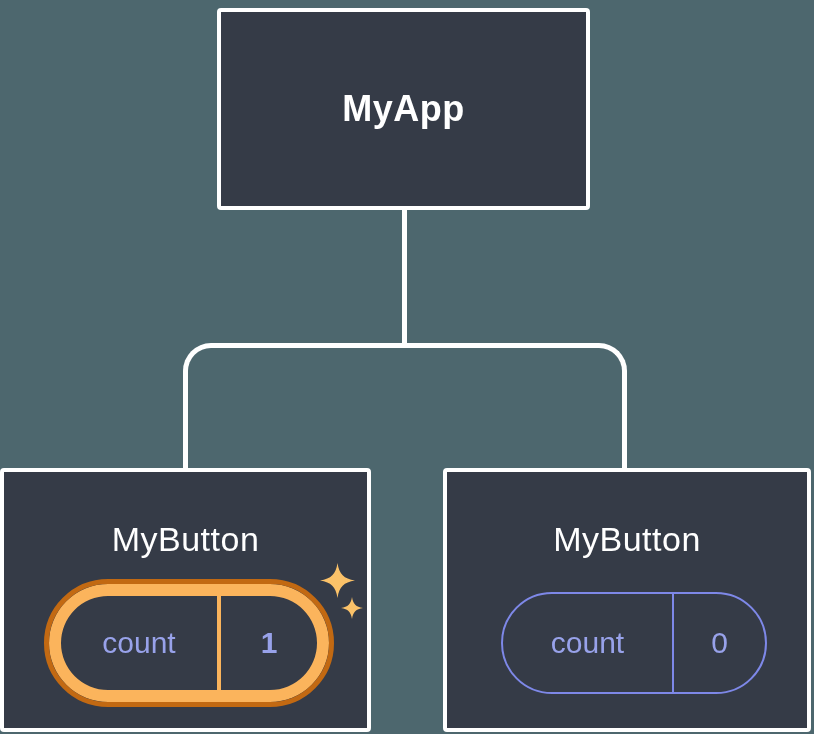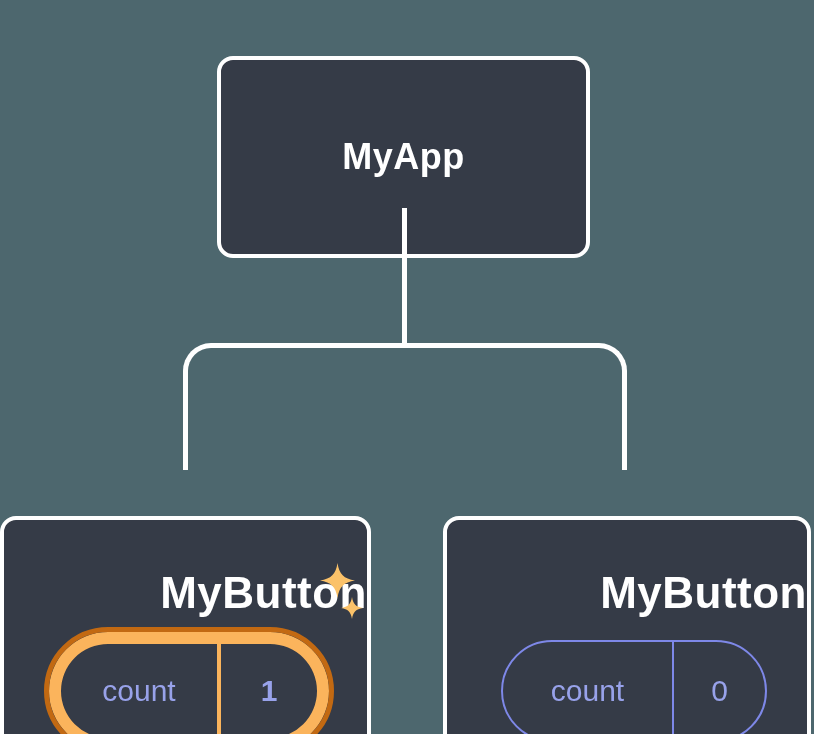--- a/index.html
+++ b/index.html
@@ -5,36 +5,35 @@
   html,body{margin:0;padding:0;background:#4d676e;}
   .canvas{
     position:relative;width:814px;height:734px;overflow:hidden;
     background:var(--background,#4d676e);
     font-family:"Liberation Sans",sans-serif;
   }
   .node{
     position:absolute;box-sizing:border-box;
     background:var(--node-fill,#353b47);
     border:4px solid var(--node-border,#ffffff);
-    border-radius:16px;
-    margin-top:48px;
+    border-radius:4px;
   }
   .node-root{left:217px;top:8px;width:373px;height:202px;
     display:flex;align-items:center;justify-content:center;}
   .node-label{color:#fff;font-size:36px;font-weight:600;letter-spacing:.5px;}
   .stem{position:absolute;left:402px;top:208px;width:5px;height:137px;
     background:var(--connector,#ffffff);}
   .bracket{position:absolute;left:183px;top:343px;width:444px;height:127px;
     box-sizing:border-box;border:5px solid var(--connector,#ffffff);
     border-bottom:none;border-radius:28px 28px 0 0;}
   .node-child{top:468px;height:264px;}
   .node-child-left{left:0;width:371px;}
   .node-child-right{left:443px;width:368px;}
-  .node-title{position:absolute;left:0;right:0;top:48px;text-align:right;
-    color:#fff;font-size:44px;font-weight:700;letter-spacing:.5px;}
+  .node-title{position:absolute;left:0;right:0;top:48px;text-align:center;
+    color:#fff;font-size:34px;font-weight:400;letter-spacing:.5px;}
   .pill{position:absolute;display:flex;align-items:stretch;
     box-sizing:border-box;border-radius:999px;overflow:hidden;}
   .pill-highlight{left:40px;top:107px;width:290px;height:128px;
     border:5px solid var(--highlight-outer,#c26912);
     box-shadow:inset 0 0 0 12px var(--highlight-inner,#fbb45c);}
   .pill-normal{left:54px;top:120px;width:266px;height:102px;
     border:2px solid var(--state-border,#7e88e8);}
   .cell{display:flex;align-items:center;justify-content:center;
     color:var(--state-text,#98a2ea);font-size:30px;}
   .key-cell{flex:1;}

